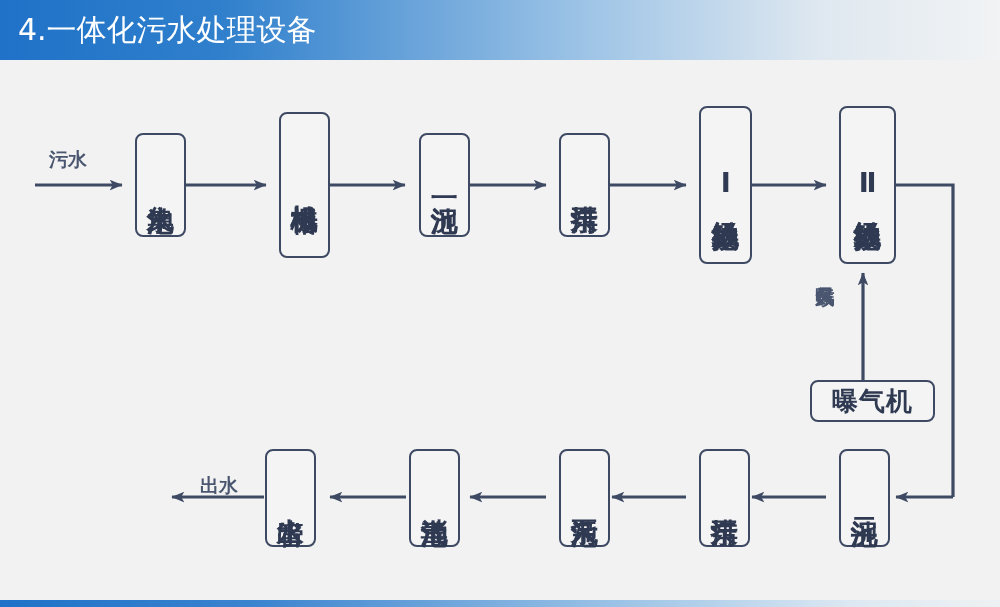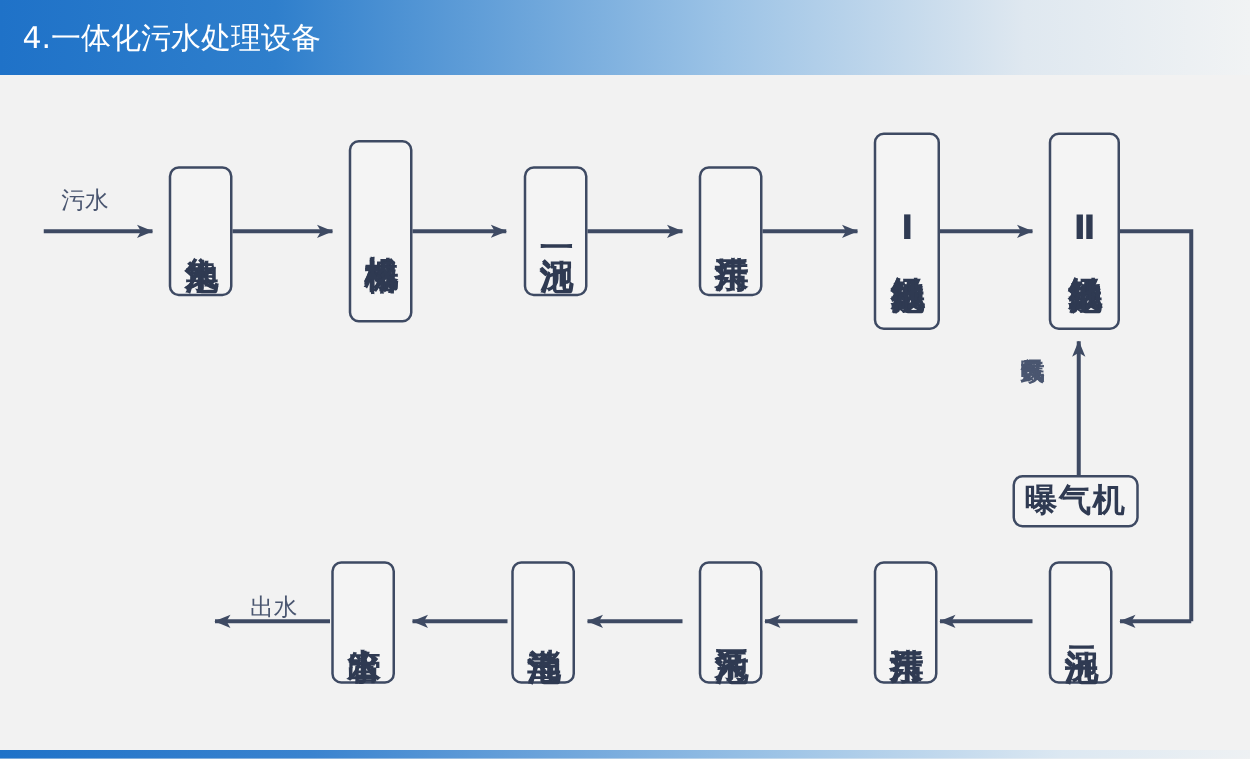--- a/index.html
+++ b/index.html
@@ -17,21 +17,21 @@
   
   #header-bar {
     position: absolute;
     left: 0; top: 0;
     width: 1000px; height: 60px;
     background: linear-gradient(to right, #1f72c8 0%, #2f7fcc 22%, #9cc3e6 58%, #dfe8f0 82%, #f1f3f4 100%);
   }
   #header-title {
     position: absolute;
     left: 18px; top: 4px;
-    font-size: 24px;
+    font-size: 30px;
     line-height: 52px;
     color: #ffffff;
     white-space: nowrap;
     letter-spacing: 0px;
   }
   
   #footer-bar {
     position: absolute;
     left: 0; top: 600px;
     width: 1000px; height: 7px;
@@ -78,21 +78,21 @@
     color: #2f3a52;
     white-space: nowrap;
     letter-spacing: 1px;
   }
   
   .flow-label {
     position: absolute;
     font-size: 19px;
     color: #4a5670;
     white-space: nowrap;
-    font-weight: 400;
+    font-weight: 700;
   }
   .flow-label-v {
     position: absolute;
     font-size: 19px;
     color: #4a5670;
     writing-mode: vertical-rl;
     text-orientation: upright;
     line-height: 1.0;
     white-space: nowrap;
     font-weight: 600;
@@ -164,21 +164,21 @@
   </div>
 
   <div class="node" style="left:699px; top:46px; width:53px; height:158px;">
     <span class="label-v">Ⅰ级接触池</span>
   </div>
 
   <div class="node" style="left:839px; top:46px; width:57px; height:158px;">
     <span class="label-v">Ⅱ级接触池</span>
   </div>
 
-  <div class="node" style="left:810px; top:320px; width:101px; height:42px;">
+  <div class="node" style="left:810px; top:320px; width:125px; height:42px;">
     <span class="label-h">曝气机</span>
   </div>
 
   <div class="node" style="left:839px; top:389px; width:51px; height:98px;">
     <span class="label-v">二沉池</span>
   </div>
 
   <div class="node" style="left:699px; top:389px; width:51px; height:98px;">
     <span class="label-v">排污泵</span>
   </div>

